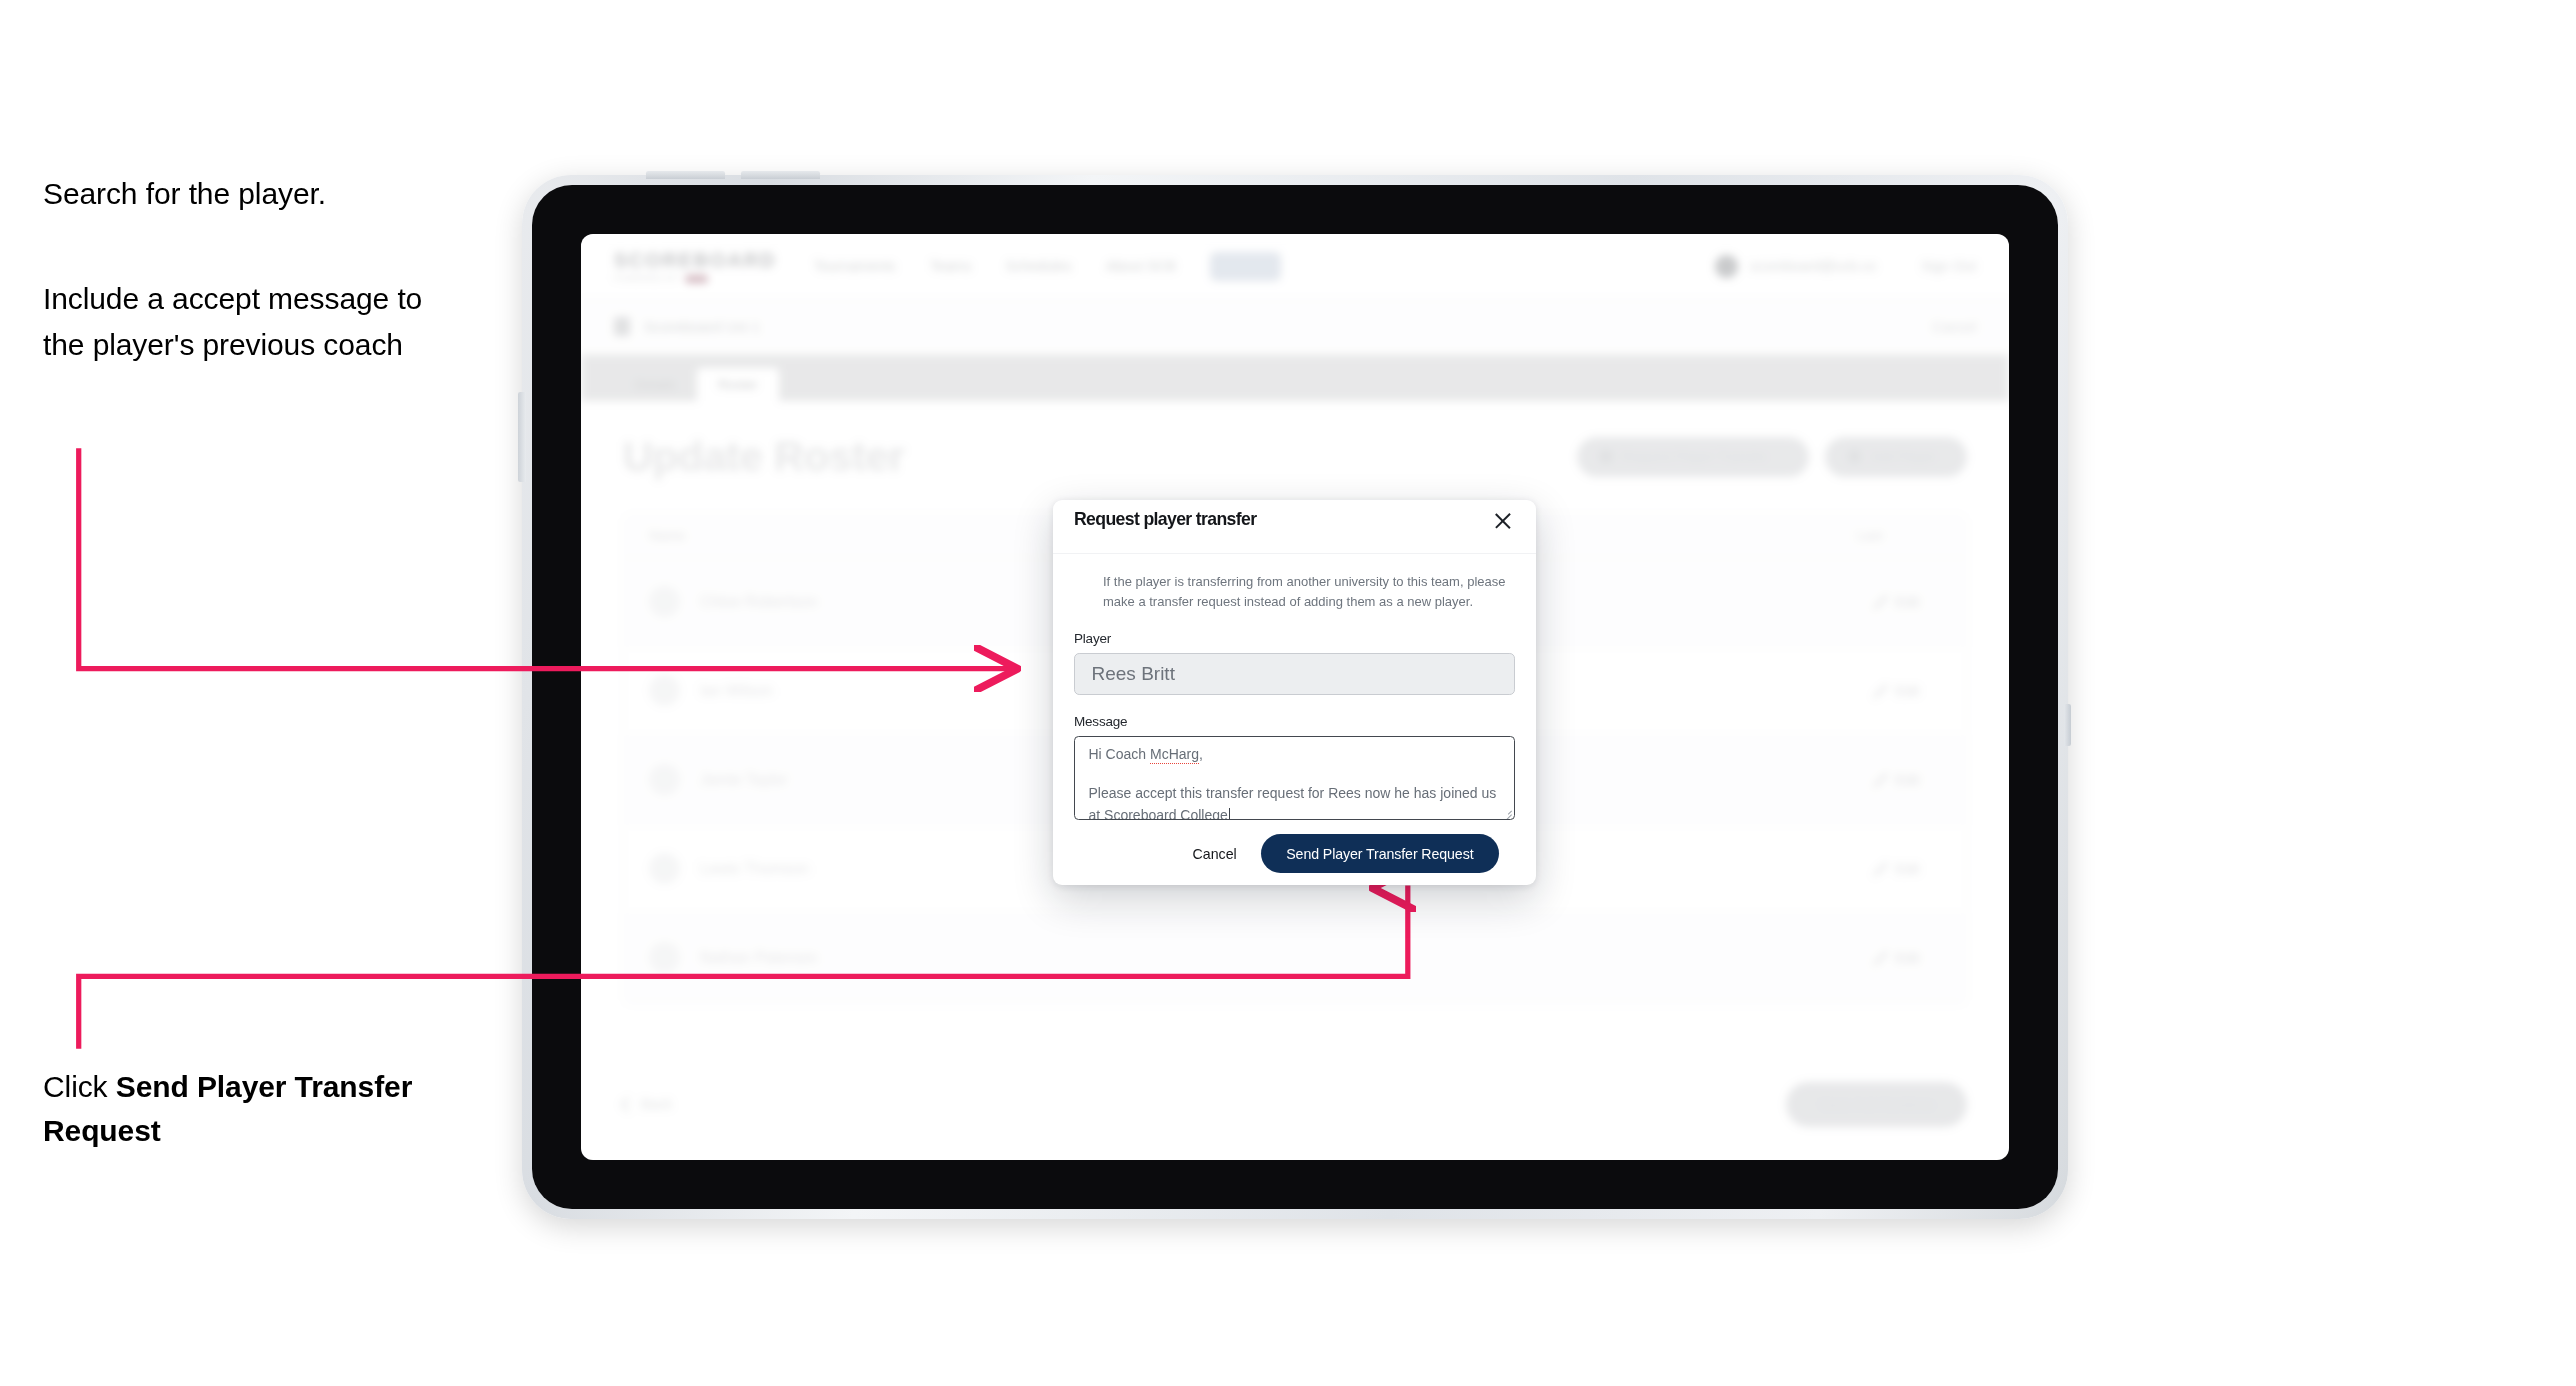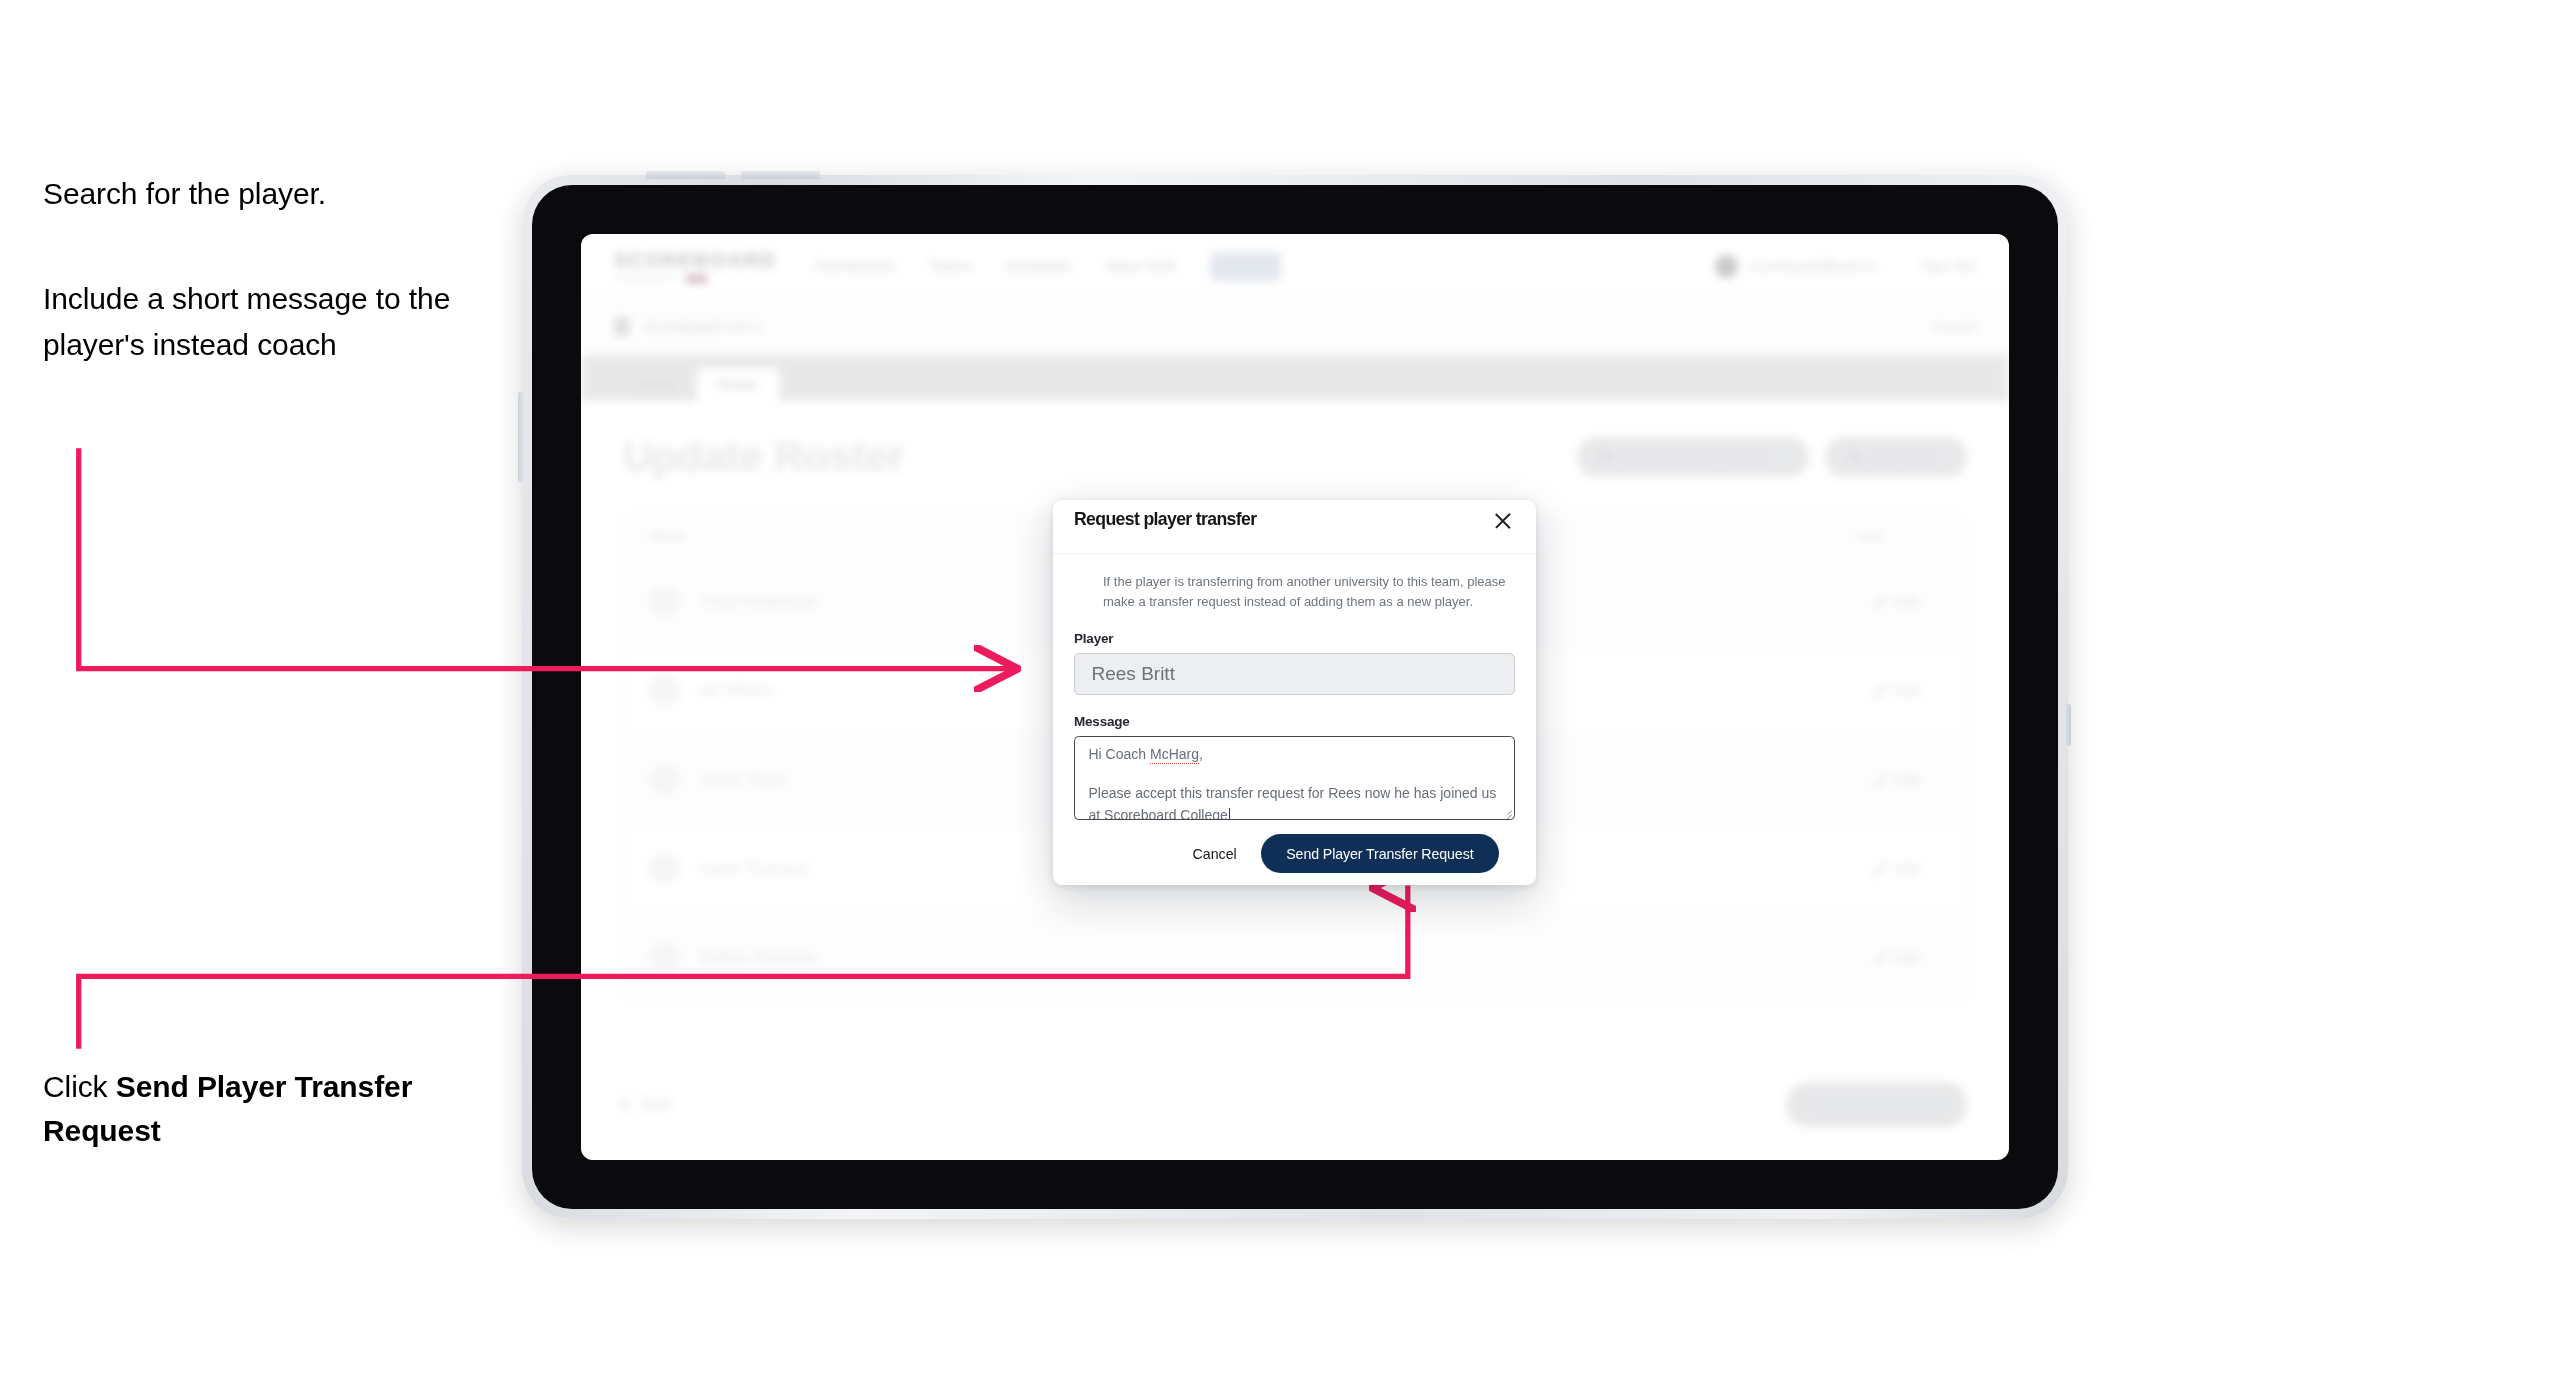--- a/index.html
+++ b/index.html
@@ -176,21 +176,21 @@
   #modal-close:before, #modal-close:after {
     content:""; position:absolute; left:3px; top:12px; width: 19.5px; height: 1.8px; background:#1d2127;
   }
   #modal-close:before { transform: rotate(45deg); }
   #modal-close:after  { transform: rotate(-45deg); }
 
   #modal-body { padding: 18px 21px 0 21px; }
   #modal-desc { font-size: 13px; line-height: 1.55; color:#6e757e;margin-left:29px; }
 
   .field-label {
-    font-size: 13.5px; font-weight: 700; color:#24282e; margin-top: 19px; margin-bottom: 6.7px;
+    font-size: 13.5px; font-weight: 400; color:#24282e; margin-top: 19px; margin-bottom: 6.7px;
     letter-spacing:-0.2px;
   }
   #player-input {
     height: 42px; border:0.7px solid #c9ccd1; border-radius:5.2px; background:#eceef0;
     display:flex; align-items:center; padding: 0 16.5px;
   }
   #player-input-value { font-size: 19px; color:#6d737b; }
 
   #message-box {
     height: 84px; border:1.1px solid #43484f; border-radius:4.5px; background:#fff;
@@ -229,21 +229,21 @@
     font-family:"Liberation Sans", sans-serif; letter-spacing:-0.1px;
   }
 </style>
 </head>
 <body>
 
 <div id="stage">
 
   <div class="annot" id="annot-search">Search for the player.</div>
 
-  <div class="annot" id="annot-message">Include a short message to the player's instead coach</div>
+  <div class="annot" id="annot-message">Include a accept message to the player's previous coach</div>
 
   <div class="annot" id="annot-click">
     <span>Click </span><b>Send Player Transfer Request</b>
   </div>
 
   <div id="tablet">
     <div class="top-btn" id="top-btn-1"></div>
     <div class="top-btn" id="top-btn-2"></div>
     <div id="side-btn-left"></div>
     <div id="side-btn-right"></div>

